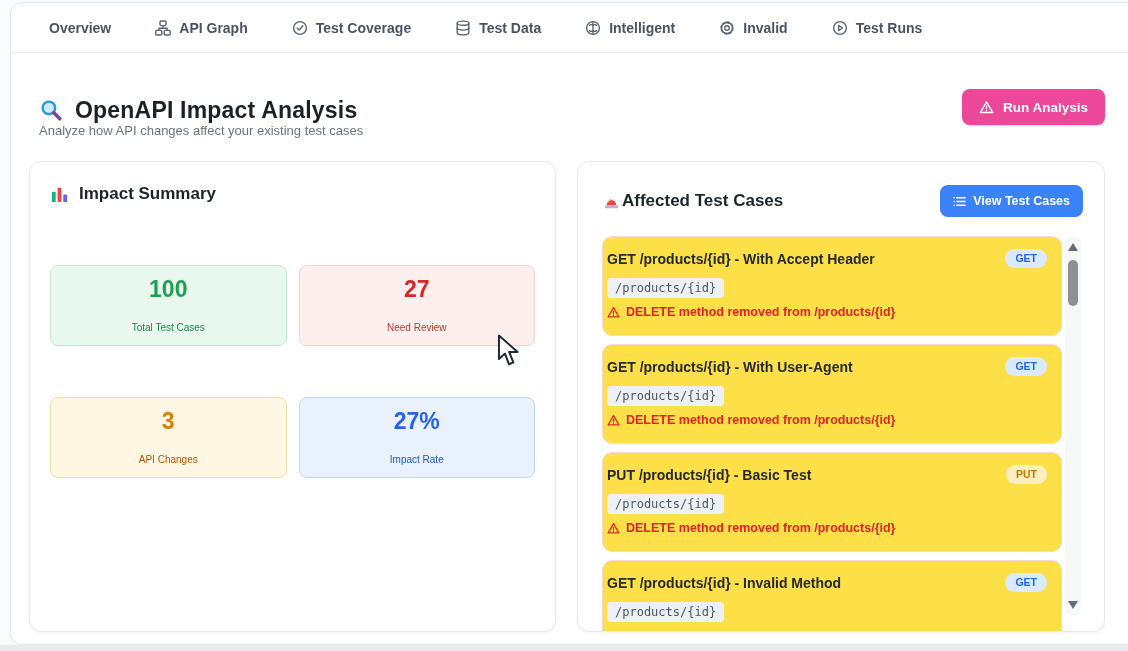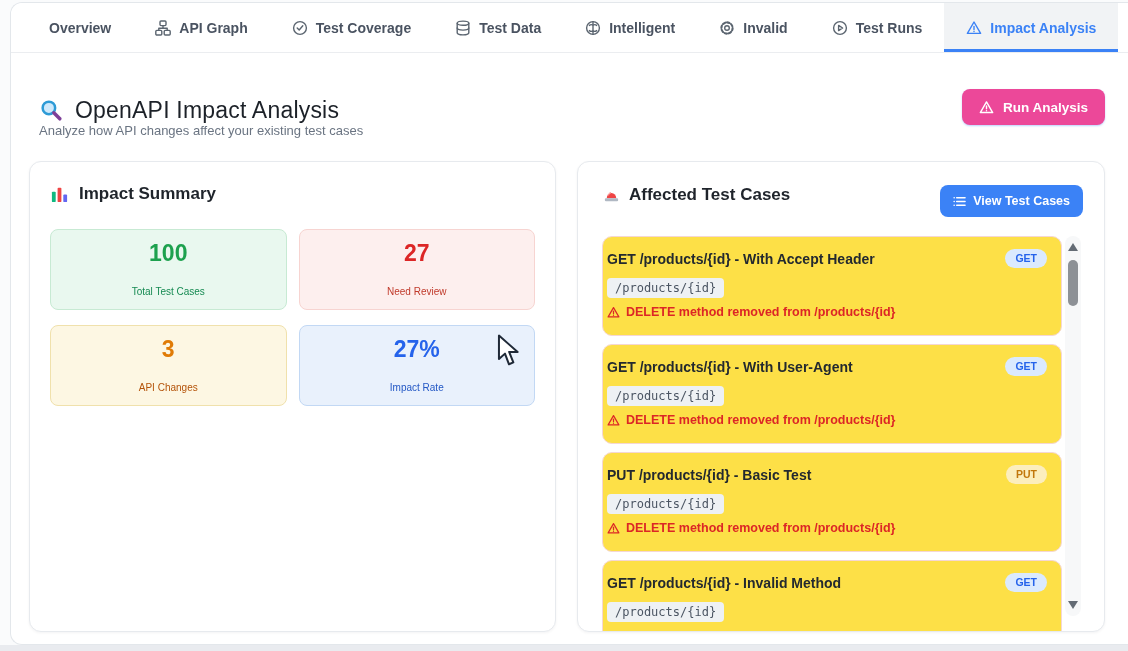--- a/index.html
+++ b/index.html
@@ -26,21 +26,21 @@
     display:flex;align-items:center;gap:8px;padding:0 22px;
     font-size:14px;font-weight:600;color:#4a5361;white-space:nowrap;cursor:pointer;text-align:center;
   }
   .tab svg{flex:0 0 auto}
   .tab.active{background:#f1f3f5;color:#3b82f6;box-shadow:inset 0 -3px 0 #3b82f6}
   .ic{stroke:#5b6570;fill:none;stroke-width:1.4;stroke-linecap:round;stroke-linejoin:round}
   .tab.active .ic{stroke:#3b82f6}
 
   
   .title-row{position:absolute;left:28px;top:79px;display:flex;align-items:center;gap:11px}
-  .page-title{font-size:23px;font-weight:400;color:#1c2128;letter-spacing:.2px}
+  .page-title{font-size:23px;font-weight:700;color:#1c2128;letter-spacing:.2px}
   .subtitle{position:absolute;left:28px;top:120px;font-size:13px;color:#6a7482}
   .run-btn{
     position:absolute;right:25px;top:86px;height:36px;padding:0 17px;
     display:flex;align-items:center;gap:9px;background:#ec4899;color:#fff;
     border:none;border-radius:8px;font-size:13.5px;font-weight:700;cursor:pointer;
     font-family:"Liberation Sans",sans-serif;box-shadow:0 1px 2px rgba(59,130,246,.35);
   }
 
   
   .panel{
@@ -55,31 +55,31 @@
     font-size:17px;font-weight:700;color:#1f242b;
   }
 
   
   .sum-grid{
     position:absolute;left:20px;top:67px;right:20px;
     display:grid;grid-template-columns:1fr 1fr;gap:15px 12px;
   }
   .sum-card{
     height:81px;box-sizing:border-box;border-radius:8px;border:1px solid transparent;
-    display:flex;flex-direction:column;align-items:center;justify-content:center;gap:21px;
+    display:flex;flex-direction:column;align-items:center;justify-content:center;gap:21px;margin-top:36px;
   }
   .sum-card .v{font-size:23px;font-weight:700;line-height:1}
   .sum-card .l{font-size:10px;font-weight:400}
   .t-green{background:#e9f8ef;border-color:#c7ead3}.t-green .v{color:#1da14e}.t-green .l{color:#168a52}
   .t-red{background:#fdefee;border-color:#f7d4d1}.t-red .v{color:#dc2626}.t-red .l{color:#c03a2b}
   .t-yellow{background:#fdf7e3;border-color:#f0e1ac}.t-yellow .v{color:#e07b06}.t-yellow .l{color:#b45309}
   .t-blue{background:#e9f1fc;border-color:#c2d8f4}.t-blue .v{color:#2563eb}.t-blue .l{color:#2458c5}
 
   
-  .ap-head{position:absolute;left:24px;top:23px;right:21px;height:32px;display:flex;align-items:flex-start;gap:8px}
+  .ap-head{position:absolute;left:24px;top:23px;right:21px;height:32px;display:flex;align-items:center;gap:1px}
   .ap-title{font-size:17px;font-weight:700;color:#1f242b}
   .view-btn{
     margin-left:auto;height:32px;padding:0 13px;display:flex;align-items:center;gap:7px;
     background:#3b82f6;color:#fff;border:none;border-radius:8px;
     font-size:12.5px;font-weight:700;cursor:pointer;font-family:"Liberation Sans",sans-serif;
   }
   .case-list{position:absolute;left:24px;top:74px;width:462px;height:395px;overflow:hidden}
   .case-card{
     position:absolute;left:0;width:460px;height:100px;box-sizing:border-box;
     background:#fde047;border:1px solid #f5d7d3;border-radius:10px;padding:12px 4px;cursor:pointer;
@@ -152,28 +152,20 @@
           <circle cx="8" cy="8" r="5.6" stroke-width="2.1" stroke-dasharray="2.4 1.9"></circle>
         </svg>
       <span>Invalid</span>
     </div>
     <div class="tab">
       <svg class="ic" width="16" height="16" viewBox="0 0 16 16">
           <circle cx="8" cy="8" r="6.4"></circle>
           <path d="M6.6 5.4 L10.6 8 L6.6 10.6 Z"></path>
         </svg>
       <span>Test Runs</span>
-    </div>
-    <div class="tab active">
-      <svg class="ic" width="16" height="16" viewBox="0 0 16 16">
-          <path d="M8 2 L14.6 13.4 H1.4 Z"></path>
-          <path d="M8 6.4 V9.4"></path>
-          <path d="M8 11.3 V11.5"></path>
-        </svg>
-      <span>Impact Analysis</span>
     </div>
   </nav>
 
   <div class="title-row">
     <svg width="25" height="25" viewBox="0 0 24 24">
         <circle cx="9.5" cy="9.5" r="6" fill="#cfe9fb" stroke="#2e9bd6" stroke-width="2.4"></circle>
         <path d="M14.2 14.2 L20 20" stroke="#7e3f98" stroke-width="3.4" stroke-linecap="round"></path>
       </svg>
     <h1 class="page-title">OpenAPI Impact Analysis</h1>
   </div>

